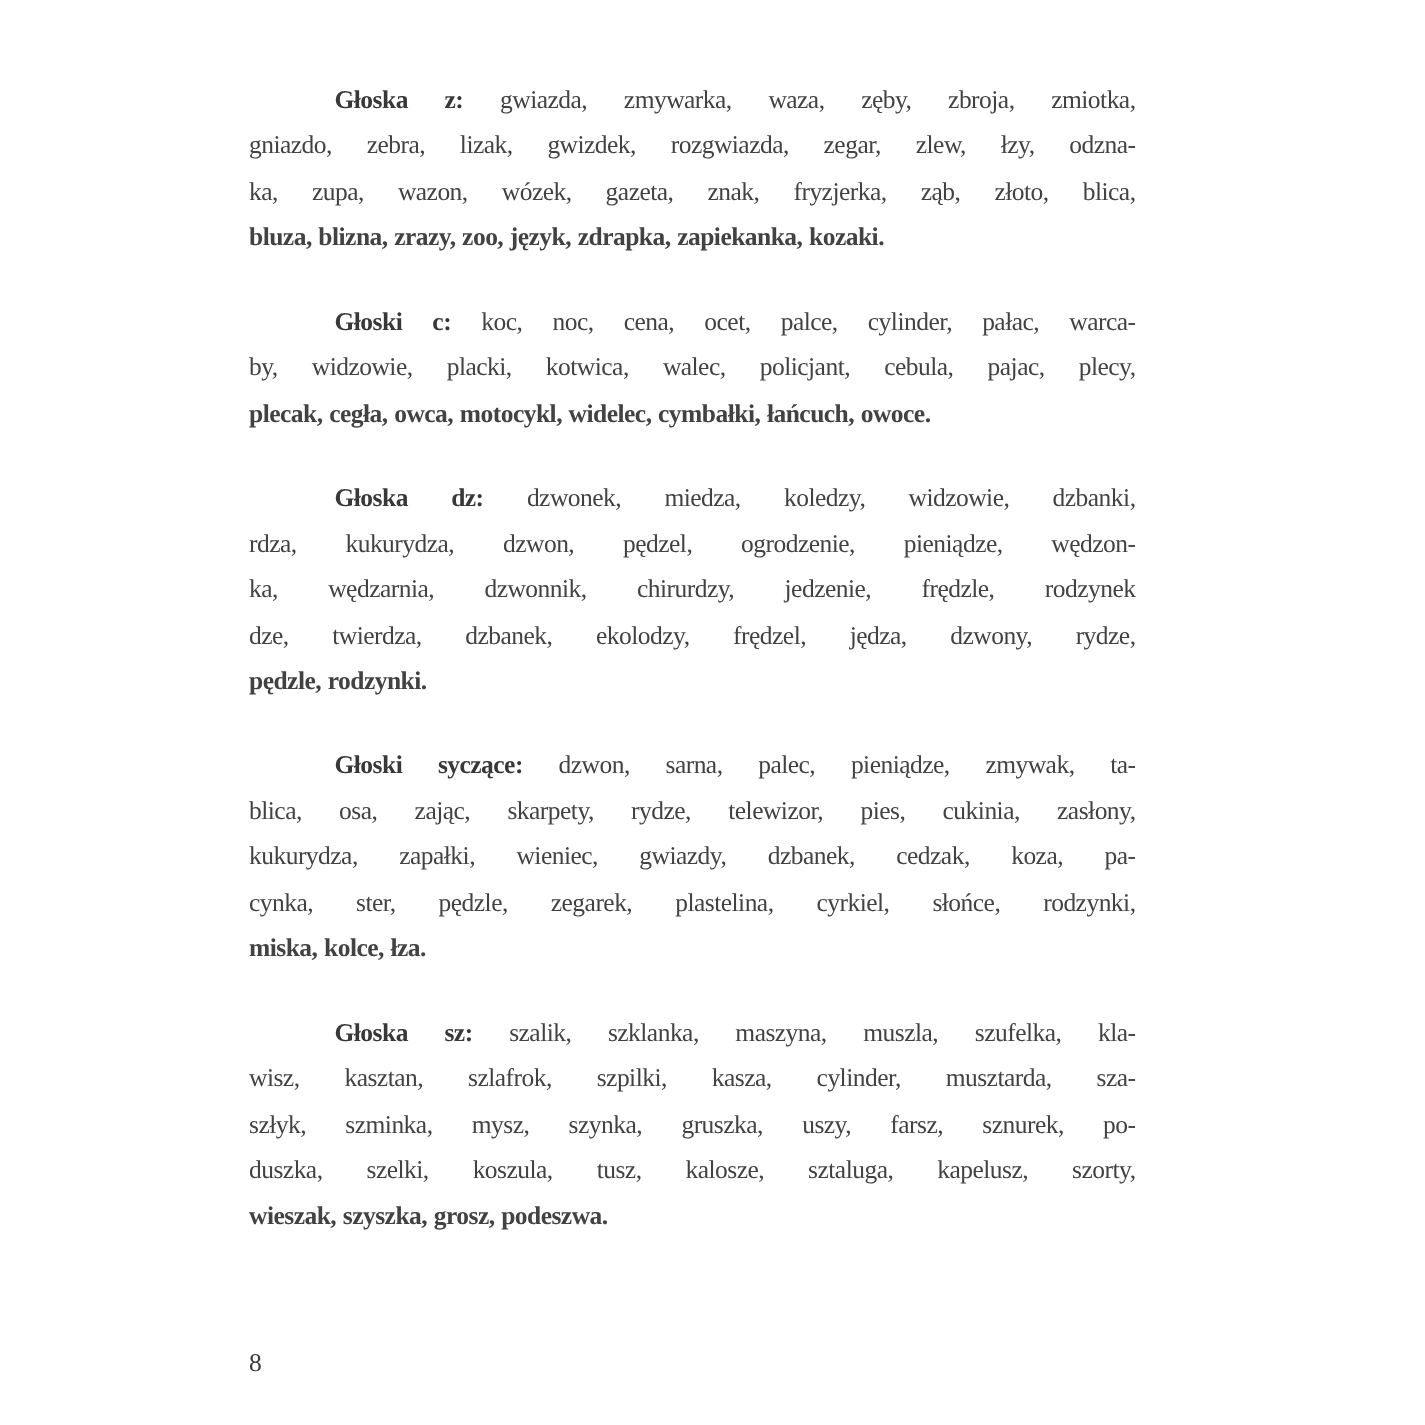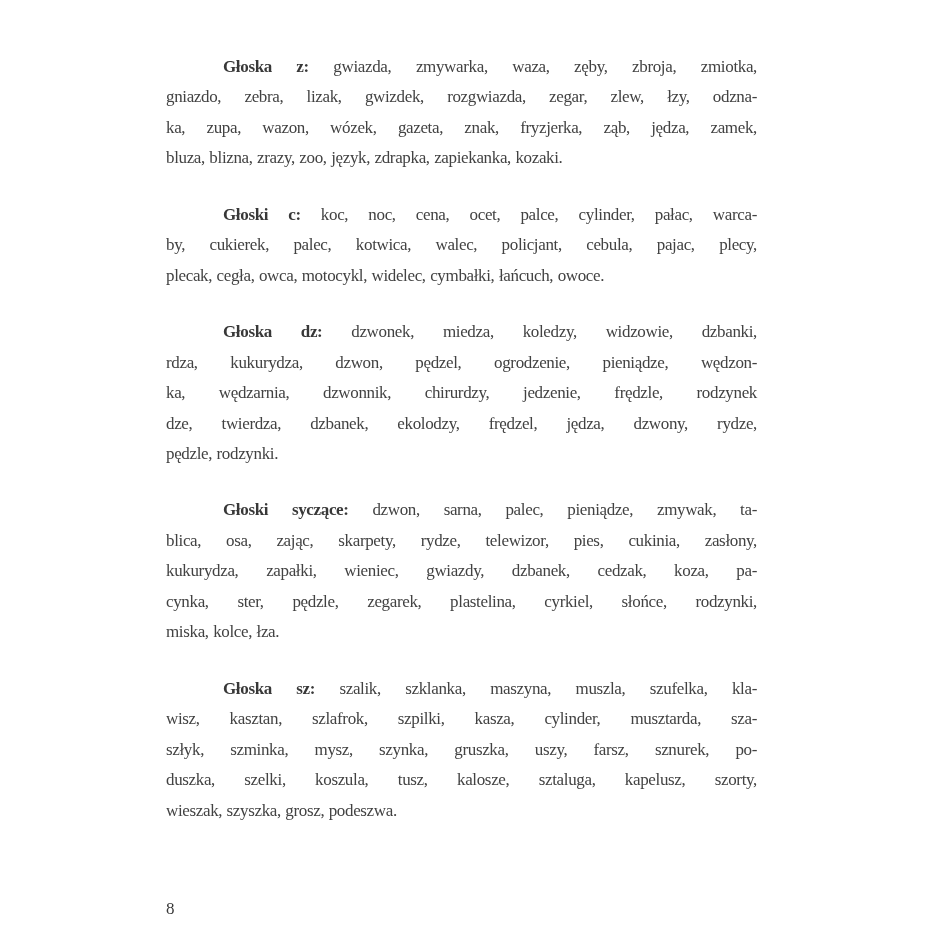--- a/index.html
+++ b/index.html
@@ -35,20 +35,21 @@
     text-align: justify;
     text-align-last: justify;
     white-space: normal;
   }
   .line.first {
     padding-left: 57px;
   }
   .line.last {
     text-align: right;
     text-align-last: left;
+    font-weight: bold;
   }
   .label {
     font-weight: bold;
     color: #383838;
   }
   .pagenum {
     position: absolute;
     left: 166px;
     top: 899px;
     font-size: 17px;
@@ -57,27 +58,27 @@
 </style>
 </head>
 <body>
 
 <div class="page">
   <div class="content">
 
     <section class="para">
       <div class="line first"><span class="label">Głoska z:</span> <span>gwiazda, zmywarka, waza, zęby, zbroja, zmiotka,</span></div>
       <div class="line">gniazdo, zebra, lizak, gwizdek, rozgwiazda, zegar, zlew, łzy, odzna-</div>
-      <div class="line">ka, zupa, wazon, wózek, gazeta, znak, fryzjerka, ząb, jędza, zamek,</div>
+      <div class="line">ka, zupa, wazon, wózek, gazeta, znak, fryzjerka, ząb, złoto, blica,</div>
       <div class="line last">bluza, blizna, zrazy, zoo, język, zdrapka, zapiekanka, kozaki.</div>
     </section>
 
     <section class="para">
       <div class="line first"><span class="label">Głoski c:</span> <span>koc, noc, cena, ocet, palce, cylinder, pałac, warca-</span></div>
-      <div class="line">by, cukierek, palec, kotwica, walec, policjant, cebula, pajac, plecy,</div>
+      <div class="line">by, widzowie, placki, kotwica, walec, policjant, cebula, pajac, plecy,</div>
       <div class="line last">plecak, cegła, owca, motocykl, widelec, cymbałki, łańcuch, owoce.</div>
     </section>
 
     <section class="para">
       <div class="line first"><span class="label">Głoska dz:</span> <span>dzwonek, miedza, koledzy, widzowie, dzbanki,</span></div>
       <div class="line">rdza, kukurydza, dzwon, pędzel, ogrodzenie, pieniądze, wędzon-</div>
       <div class="line">ka, wędzarnia, dzwonnik, chirurdzy, jedzenie, frędzle, rodzynek</div>
       <div class="line">dze, twierdza, dzbanek, ekolodzy, frędzel, jędza, dzwony, rydze,</div>
       <div class="line last">pędzle, rodzynki.</div>
     </section>

